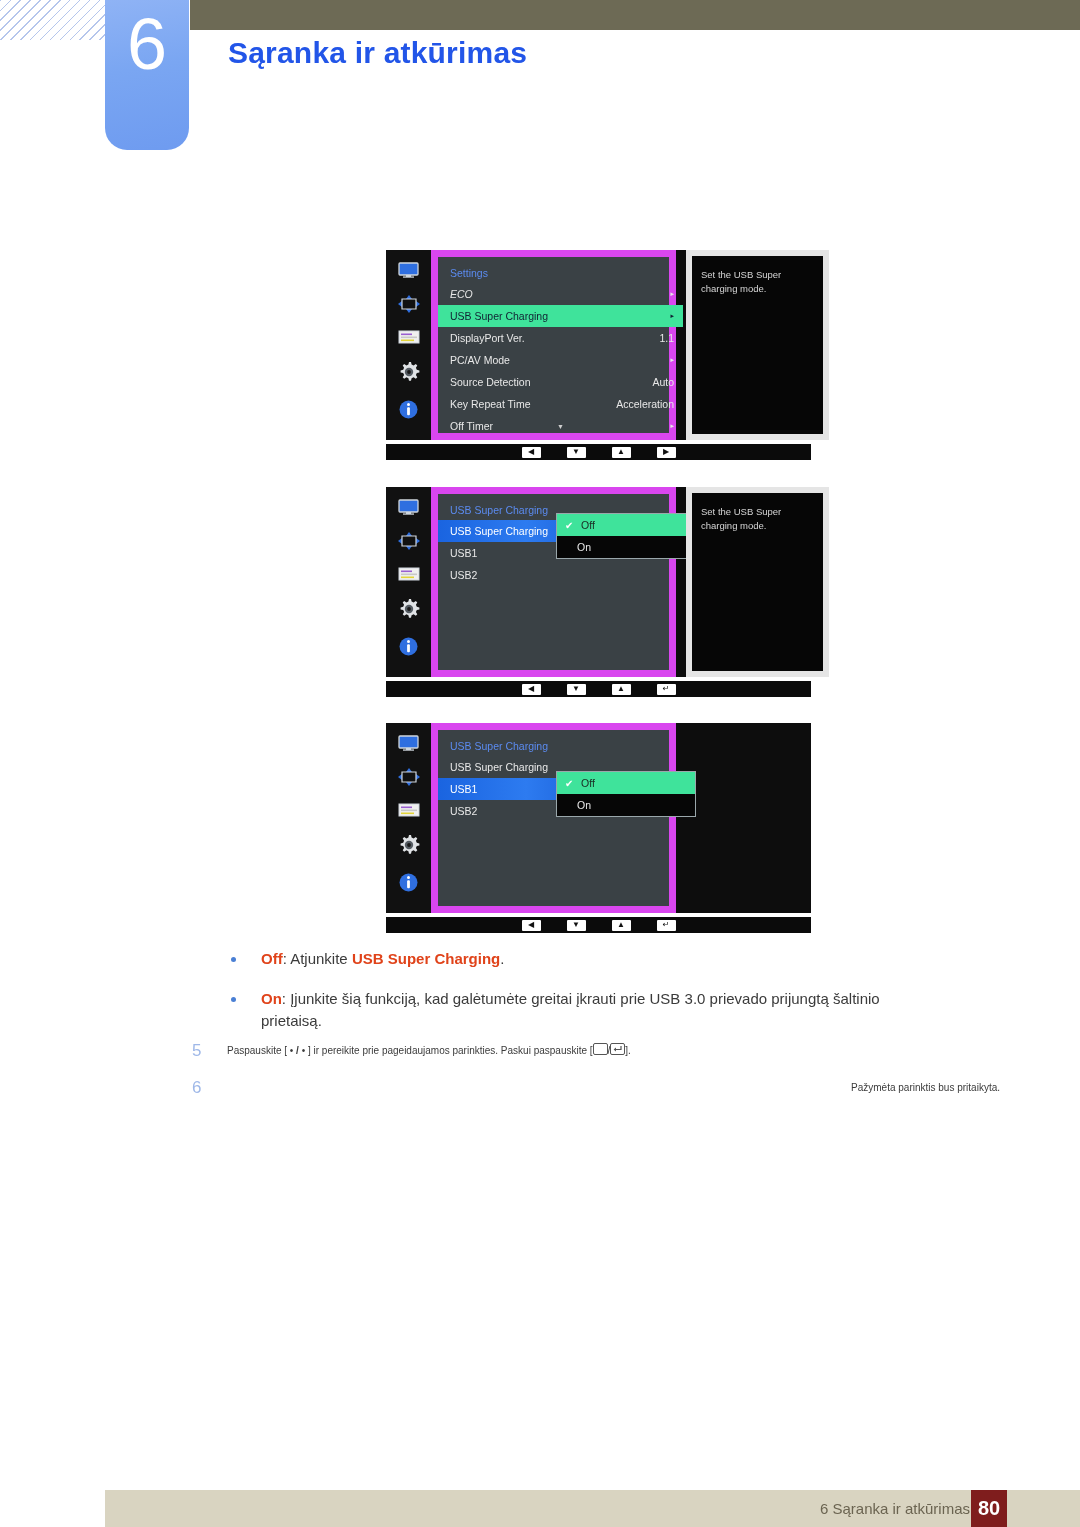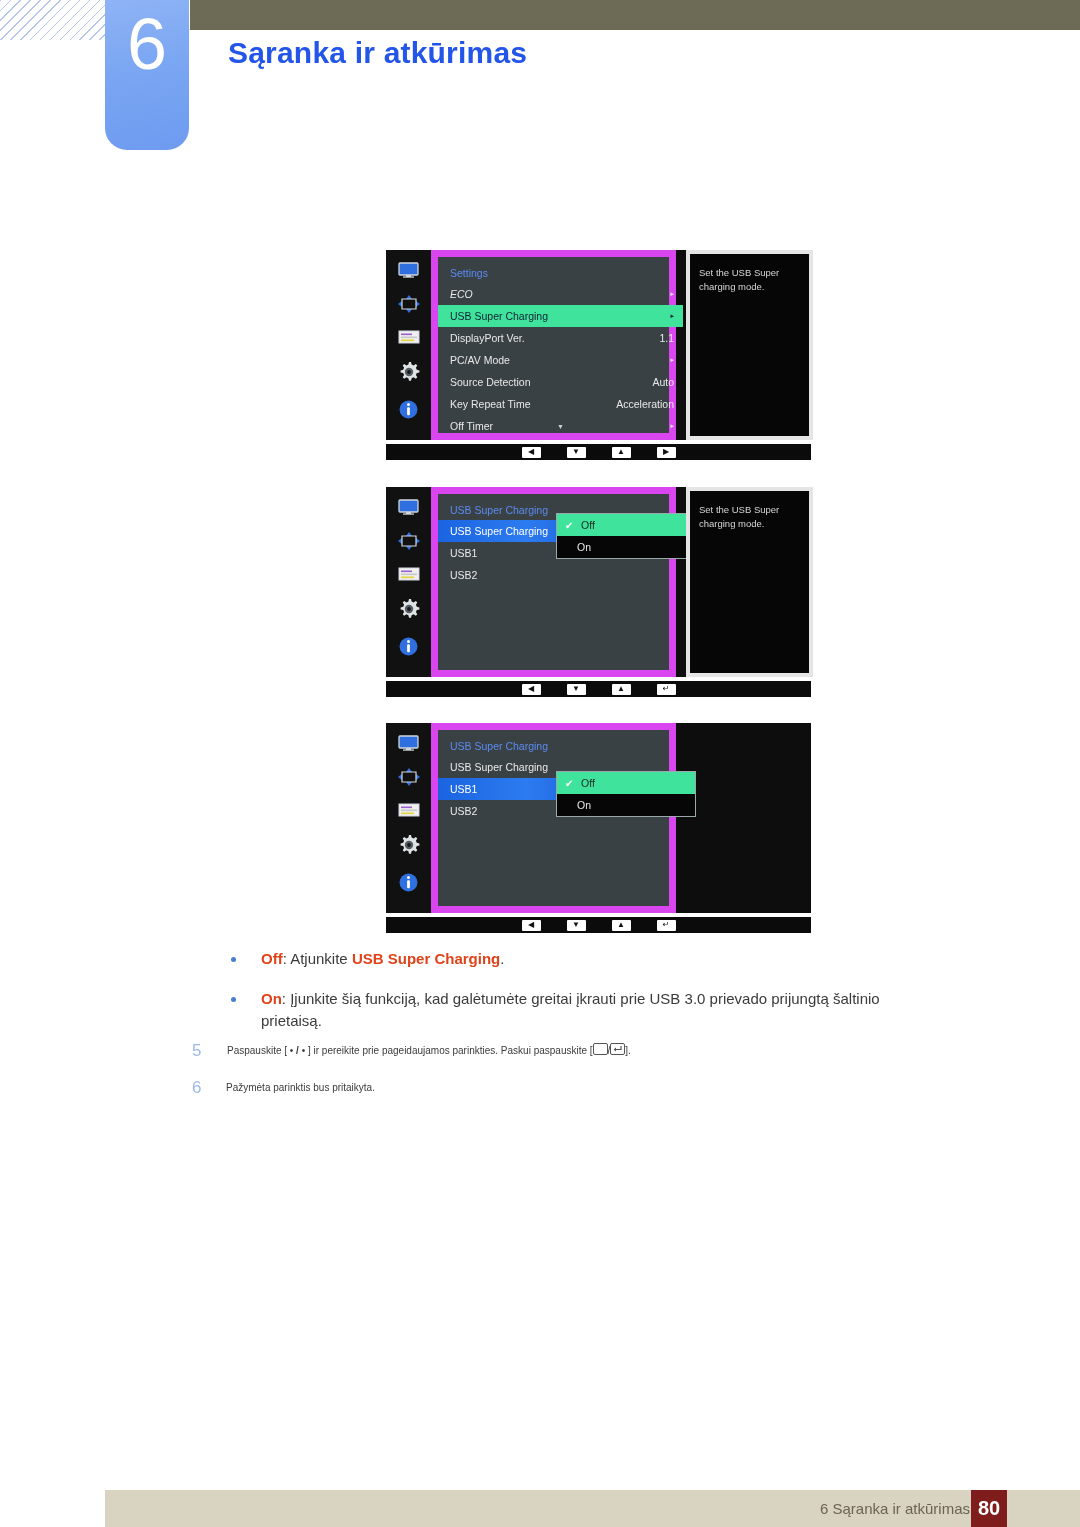--- a/index.html
+++ b/index.html
@@ -42,22 +42,22 @@
     position:absolute;left:0;top:0;width:45px;height:190px;background:#111111;
     display:flex;flex-direction:column;align-items:center;justify-content:flex-start;
     padding-top:12px;box-sizing:border-box;
   }
   .osd-side .ic{margin-bottom:17px;display:block;}
   .osd-menu{
     position:absolute;left:45px;top:0;width:245px;height:190px;
     background:#3a4145;border:7px solid #d946ef;box-sizing:border-box;
   }
   .osd-help{
-    position:absolute;left:300px;top:0;width:127px;height:190px;
-    background:#060606;border:4px solid #e5e5e5;box-sizing:border-box;
+    position:absolute;left:300px;top:0;width:143px;height:190px;
+    background:#060606;border:6px solid #e5e5e5;box-sizing:border-box;
     padding:12px 9px;color:#d6d6d6;font-size:9.5px;line-height:1.45;
   }
   .osd-bar{
     position:relative;height:16px;background:#0b0b0b;margin-top:4px;
     display:flex;align-items:center;justify-content:center;gap:26px;
   }
   .kbtn{
     width:19px;height:11px;background:#ffffff;border-radius:1px;
     display:flex;align-items:center;justify-content:center;
     font-size:8px;color:#111;line-height:1;
@@ -365,17 +365,17 @@
 <div class="steptext" style="left:227px;top:1043px;width:780px;">
   <span>Paspauskite [ </span><span>•</span><b> / </b><span>•</span><span> ] ir pereikite prie pageidaujamos parinkties. Paskui paspauskite [</span><span class="keyglyph"></span><span>/</span><span class="keyglyph">
     <svg width="11" height="8" viewBox="0 0 11 8" style="position:absolute;left:0.5px;top:0.5px;">
         <path d="M9 1 L9 4.5 L2.5 4.5" fill="none" stroke="#555" stroke-width="1.2"></path>
         <path d="M4 2.6 L1.6 4.5 L4 6.4 Z" fill="#555"></path>
       </svg>
   </span><span>].</span>
 </div>
 
 <div class="stepnum" style="left:192px;top:1078px;">6</div>
-<div class="steptext" style="left:226px;top:1080px;width:780px;">Pažymėta parinktis bus pritaikyta.</div>
+<div class="steptext" style="left:220px;top:1080px;width:780px;text-align:right;">Pažymėta parinktis bus pritaikyta.</div>
 
 <div class="foot-bar"></div>
 <div class="foot-text">6 Sąranka ir atkūrimas</div>
 <div class="foot-pagebox">80</div>
 
 </body></html>

